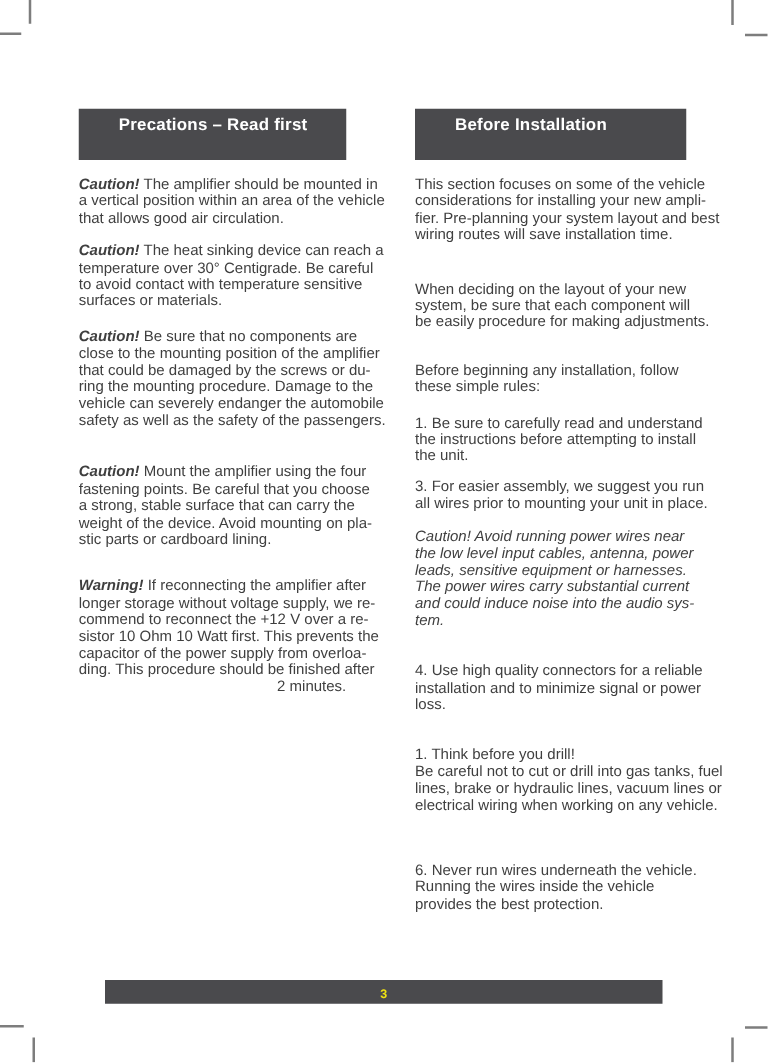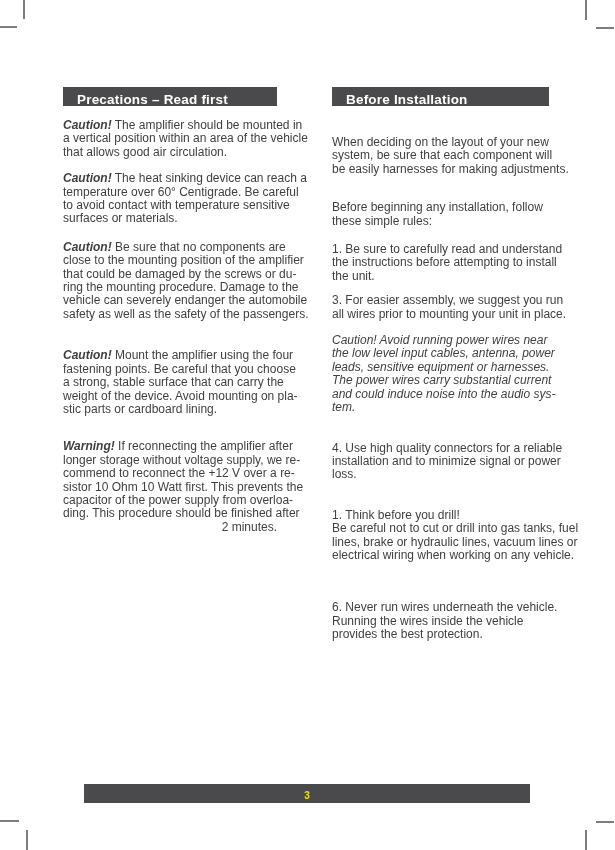--- a/index.html
+++ b/index.html
@@ -19,27 +19,27 @@
     position: absolute;
     background: var(--crop-mark, #7d7d7d);
   }
   .col {
     position: absolute;
     top: 87px;
   }
   .col.left  { left: 63px;  width: 214px; }
   .col.right { left: 332px; width: 217px; }
   .colheader {
-    height: 19px;
+    height: 41px;
     line-height: 26px;
     background: var(--header-bg, #4a4a4d);
     color: var(--header-text, #ffffff);
     font-size: 13.5px;
     font-weight: bold;
-    padding-left: 14px;
+    padding-left: 32px;
     box-sizing: border-box;
     letter-spacing: 0.2px;
   }
   .para {
     margin: 0;
     font-size: 12px;
     line-height: 13.4px;
     color: var(--body-text, #3f3f3f);
     white-space: pre;
   }
@@ -82,21 +82,21 @@
   <div class="crop-mark" style="left:585px; top:830px; width:2px; height:20px;"></div>
 
   <div class="col left">
     <div class="colheader">
       <span>Precations – Read first</span>
     </div>
     <p class="para" style="margin-top:13px;"><span class="lead">Caution!</span><span> The amplifier should be mounted in
 a vertical position within an area of the vehicle
 that allows good air circulation.</span></p>
     <p class="para" style="margin-top:13px;"><span class="lead">Caution!</span><span> The heat sinking device can reach a
-temperature over 60° Centigrade. Be careful
+temperature over 30° Centigrade. Be careful
 to avoid contact with temperature sensitive
 surfaces or materials.</span></p>
     <p class="para" style="margin-top:15px;"><span class="lead">Caution!</span><span> Be sure that no components are
 close to the mounting position of the amplifier
 that could be damaged by the screws or du-
 ring the mounting procedure. Damage to the
 vehicle can severely endanger the automobile
 safety as well as the safety of the passengers.</span></p>
     <p class="para" style="margin-top:28px;"><span class="lead">Caution!</span><span> Mount the amplifier using the four
 fastening points. Be careful that you choose
@@ -109,23 +109,27 @@
 sistor 10 Ohm 10 Watt first. This prevents the
 capacitor of the power supply from overloa-
 ding. This procedure should be finished after
 2 minutes.</span></p>
   </div>
 
   <div class="col right">
     <div class="colheader">
       <span>Before Installation</span>
     </div>
+    <p class="para" style="margin-top:13px;"><span>This section focuses on some of the vehicle
+considerations for installing your new ampli-
+fier. Pre-planning your system layout and best
+wiring routes will save installation time.</span></p>
     <p class="para" style="margin-top:30px;"><span>When deciding on the layout of your new
 system, be sure that each component will
-be easily harnesses for making adjustments.</span></p>
+be easily procedure for making adjustments.</span></p>
     <p class="para" style="margin-top:25px;"><span>Before beginning any installation, follow
 these simple rules:</span></p>
     <p class="para" style="margin-top:15px;"><span>1. Be sure to carefully read and understand
 the instructions before attempting to install
 the unit.</span></p>
     <p class="para" style="margin-top:11px;"><span>3. For easier assembly, we suggest you run
 all wires prior to mounting your unit in place.</span></p>
     <p class="para emph" style="margin-top:13px;"><span>Caution! Avoid running power wires near
 the low level input cables, antenna, power
 leads, sensitive equipment or harnesses.

